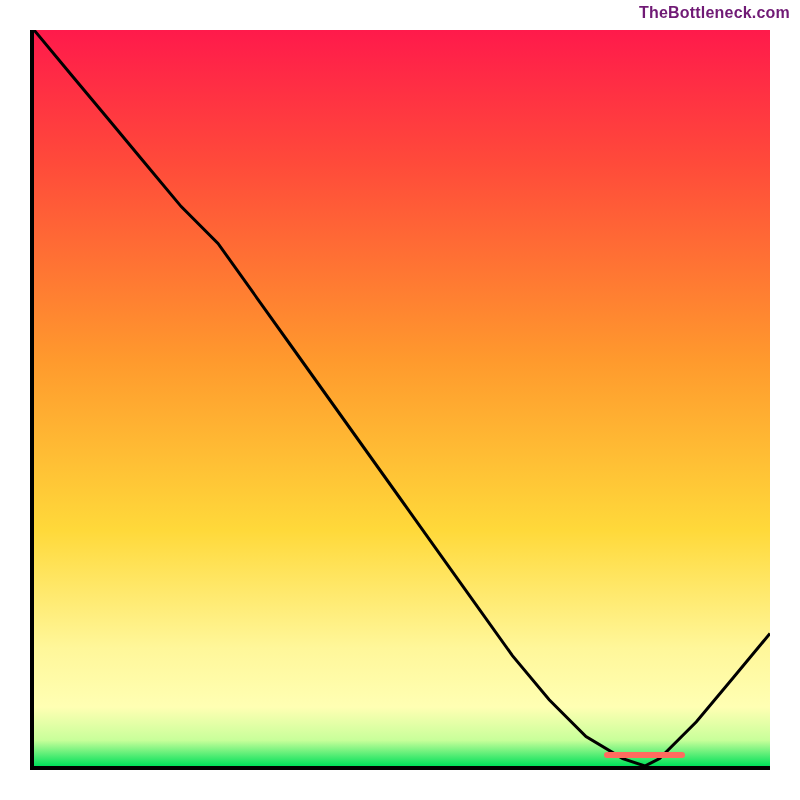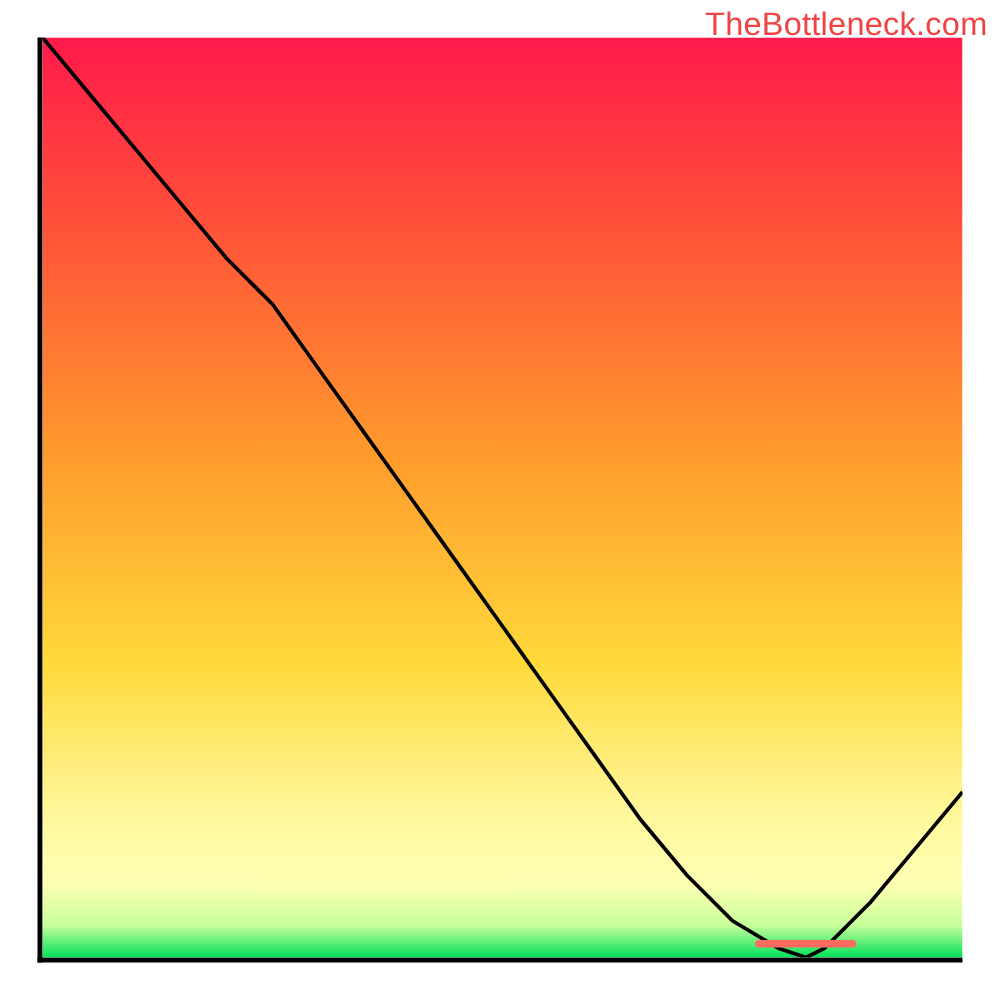--- a/index.html
+++ b/index.html
@@ -12,23 +12,23 @@
   }
   .container {
     position: relative;
     width: 800px;
     height: 800px;
   }
   .watermark {
     position: absolute;
     top: 4px;
     right: 10px;
-    font-size: 26px;
-    font-weight: normal;
-    color: #ef4444;
+    font-size: 16px;
+    font-weight: bold;
+    color: #701a75;
     letter-spacing: 0.2px;
   }
   .plot {
     position: absolute;
     left: 30px;
     top: 30px;
     width: 740px;
     height: 740px;
     border-left: 4px solid #000;
     border-bottom: 4px solid #000;

